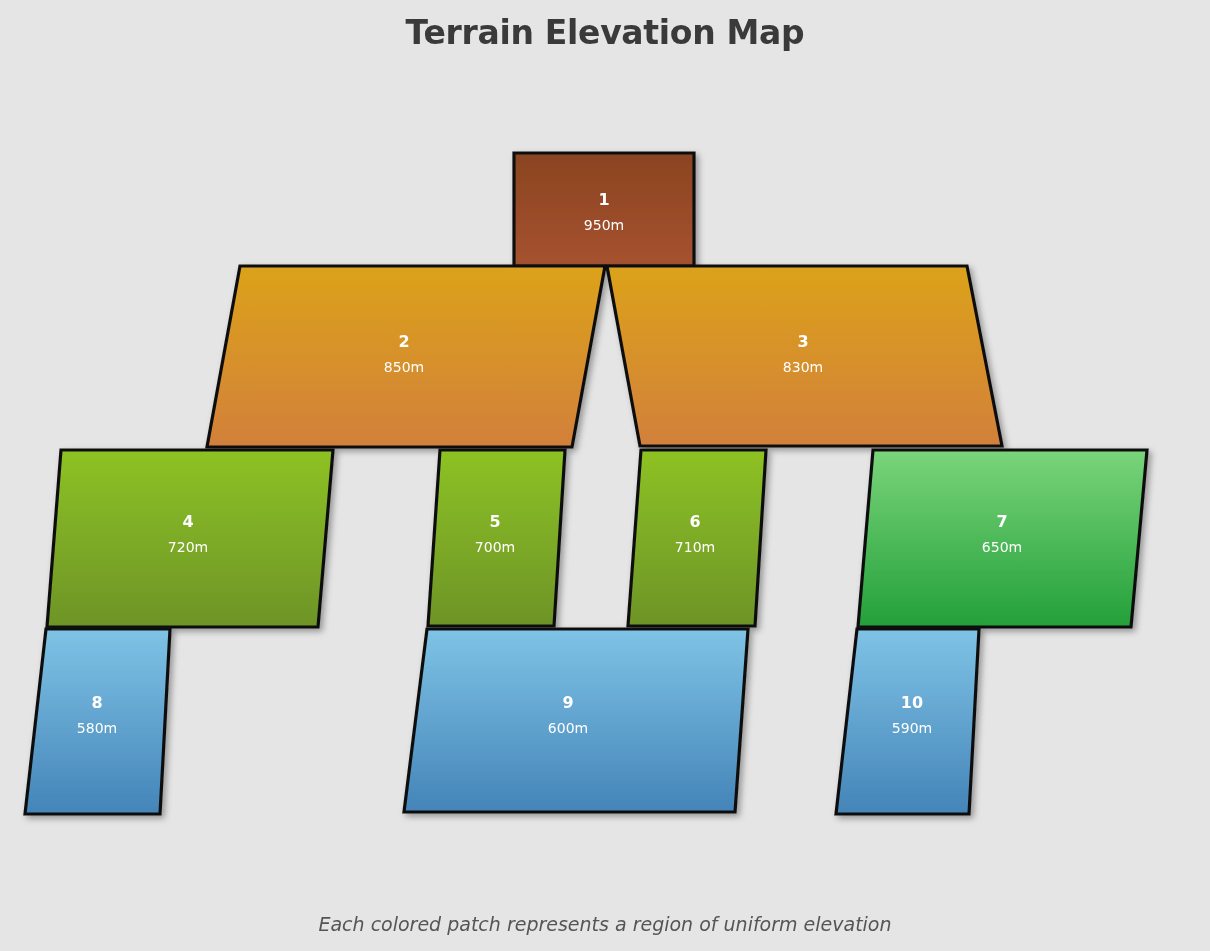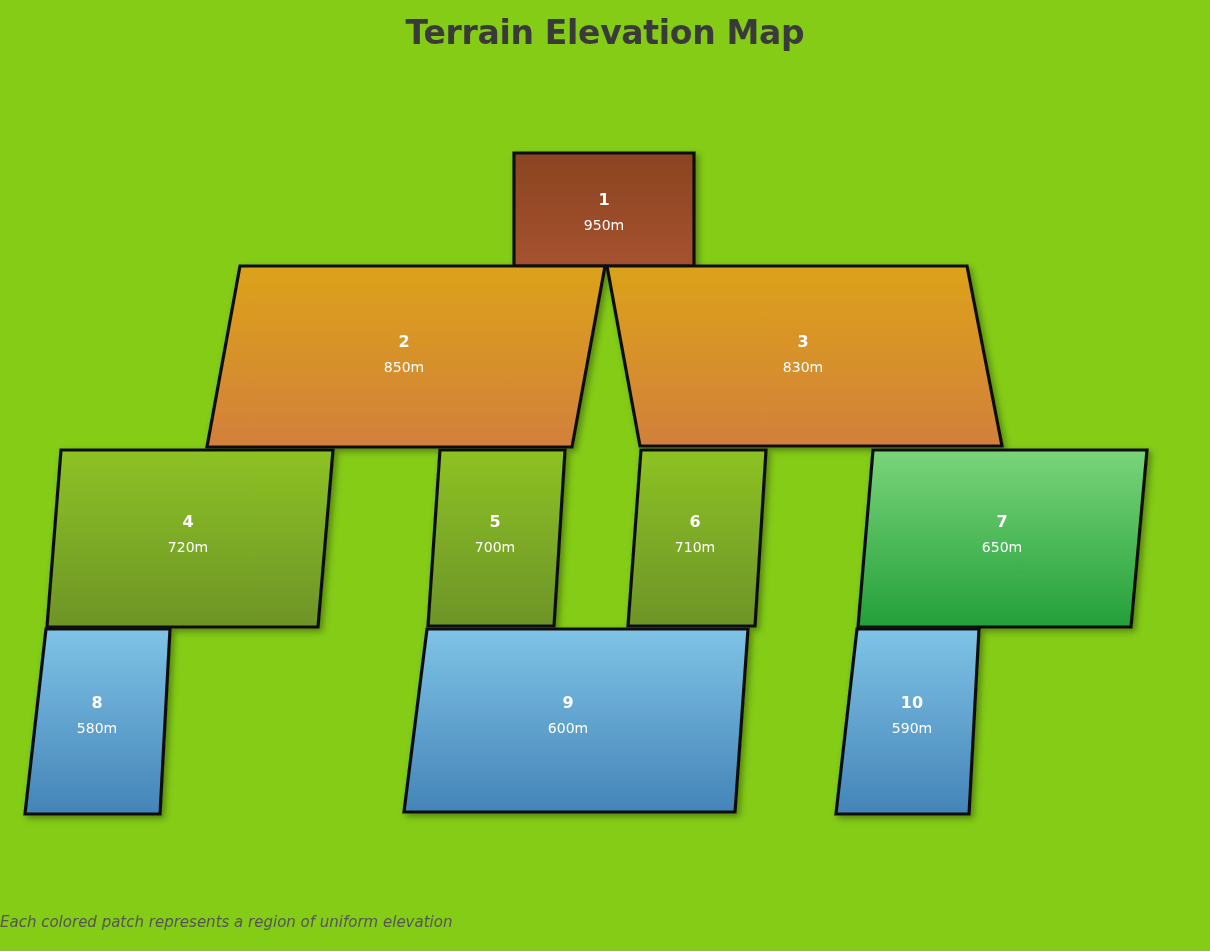--- a/index.html
+++ b/index.html
@@ -11,40 +11,41 @@
     width: 1210px;
     height: 951px;
     font-family: "Liberation Sans", sans-serif;
     overflow: hidden;
     position: relative;
   }
   #map-root {
     position: relative;
     width: 1210px;
     height: 951px;
-    background: #84cc16;
+    background: #e5e5e5;
   }
   .chart-title {
     position: absolute;
     top: 13px;
     left: 0;
     width: 1210px;
     text-align: center;
     font-size: 33px;
     font-weight: bold;
     color: #3a3a3a;
     letter-spacing: -0.3px;
     font-family: "DejaVu Sans", sans-serif;
   }
   .chart-caption {
     position: absolute;
     top: 913px;
     left: 0;
     width: 1210px;
-    font-size: 15px;
+    text-align: center;
+    font-size: 19px;
     font-style: italic;
     color: #555555;
     font-family: "DejaVu Sans", sans-serif;
   }
   svg.terrain {
     position: absolute;
     top: 0;
     left: 0;
     width: 1210px;
     height: 951px;

